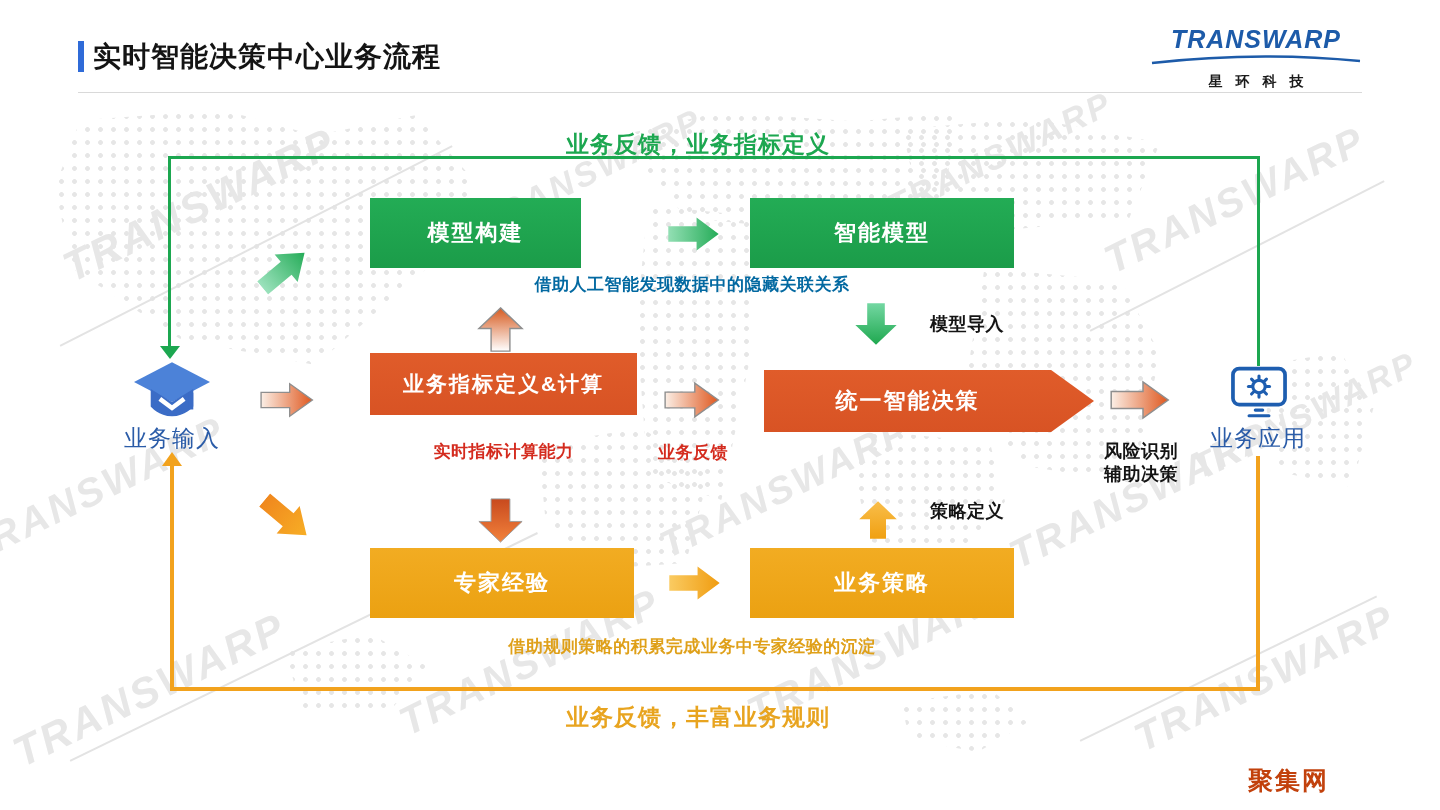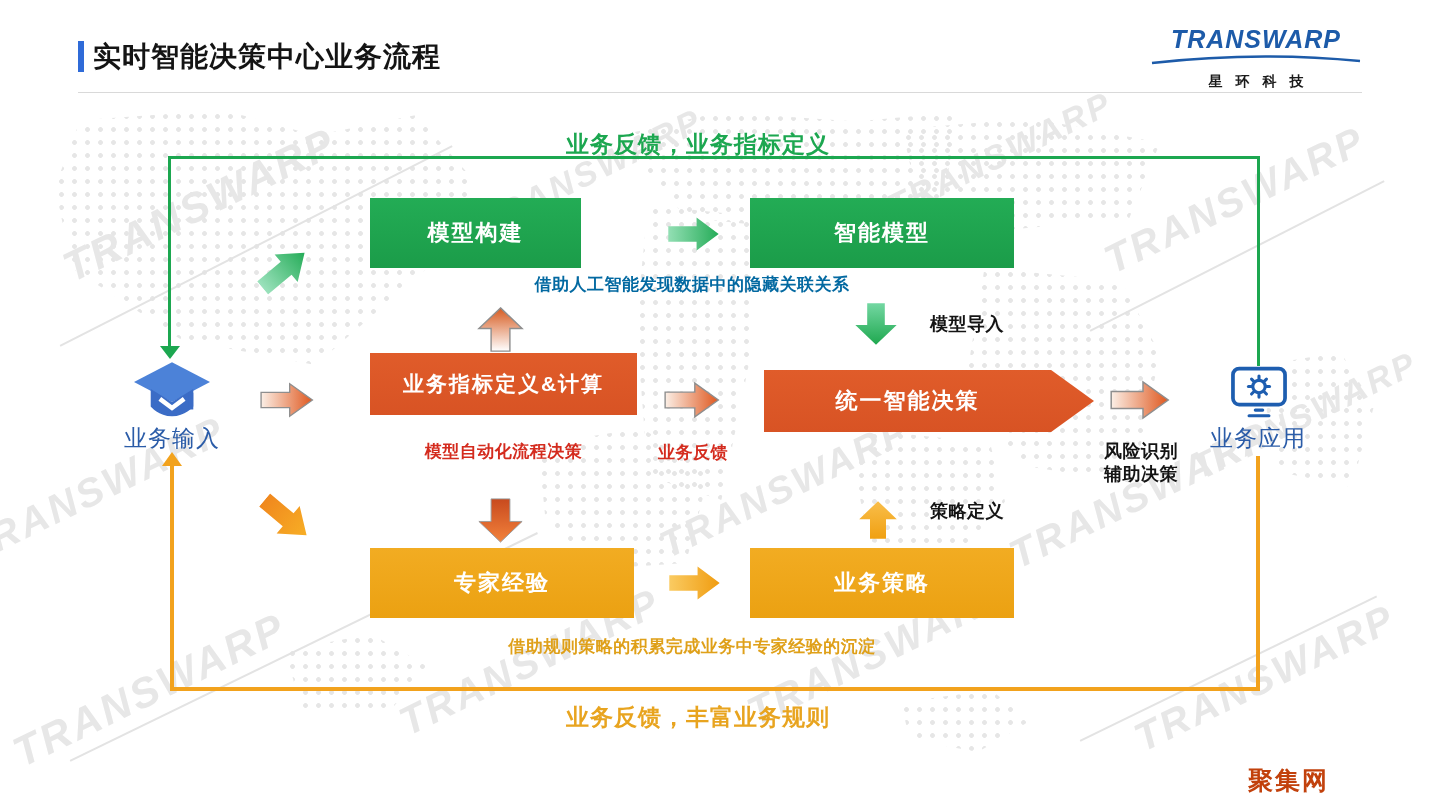--- a/index.html
+++ b/index.html
@@ -167,21 +167,21 @@
         <stop offset="0" stop-color="#FBEFE6"></stop>
         <stop offset="1" stop-color="#DF581F"></stop>
       </linearGradient>
     </defs>
   <path d="M2 21 H55 V5 L97 35 L55 65 V49 H2 Z" fill="url(#g4)" stroke="#8E8E8E" stroke-width="2.5"></path>
 </svg>
 <div class="node orange pent" style="left:750px;top:370px;width:330px;height:62px;font-size:22px;margin-left:14px;">
   <span>统一智能决策</span>
 </div>
 <div class="cap red" style="left:370px;top:441px;width:267px;">
-  <div>模型自动化流程决策</div>
+  <div>实时指标计算能力</div>
 </div>
 <div class="cap red" style="left:630px;top:442px;width:126px;">业务反馈</div>
 <div class="cap red" style="left:748px;top:441px;width:314px;">
 </div>
 
 <svg class="icon" style="left:477px;top:497px;" width="47" height="47" viewBox="0 0 100 100">
   <defs>
       <linearGradient id="g5" x1="0" y1="0" x2="0" y2="1">
         <stop offset="0" stop-color="#C84A1E"></stop>
         <stop offset="1" stop-color="#F2823C"></stop>

